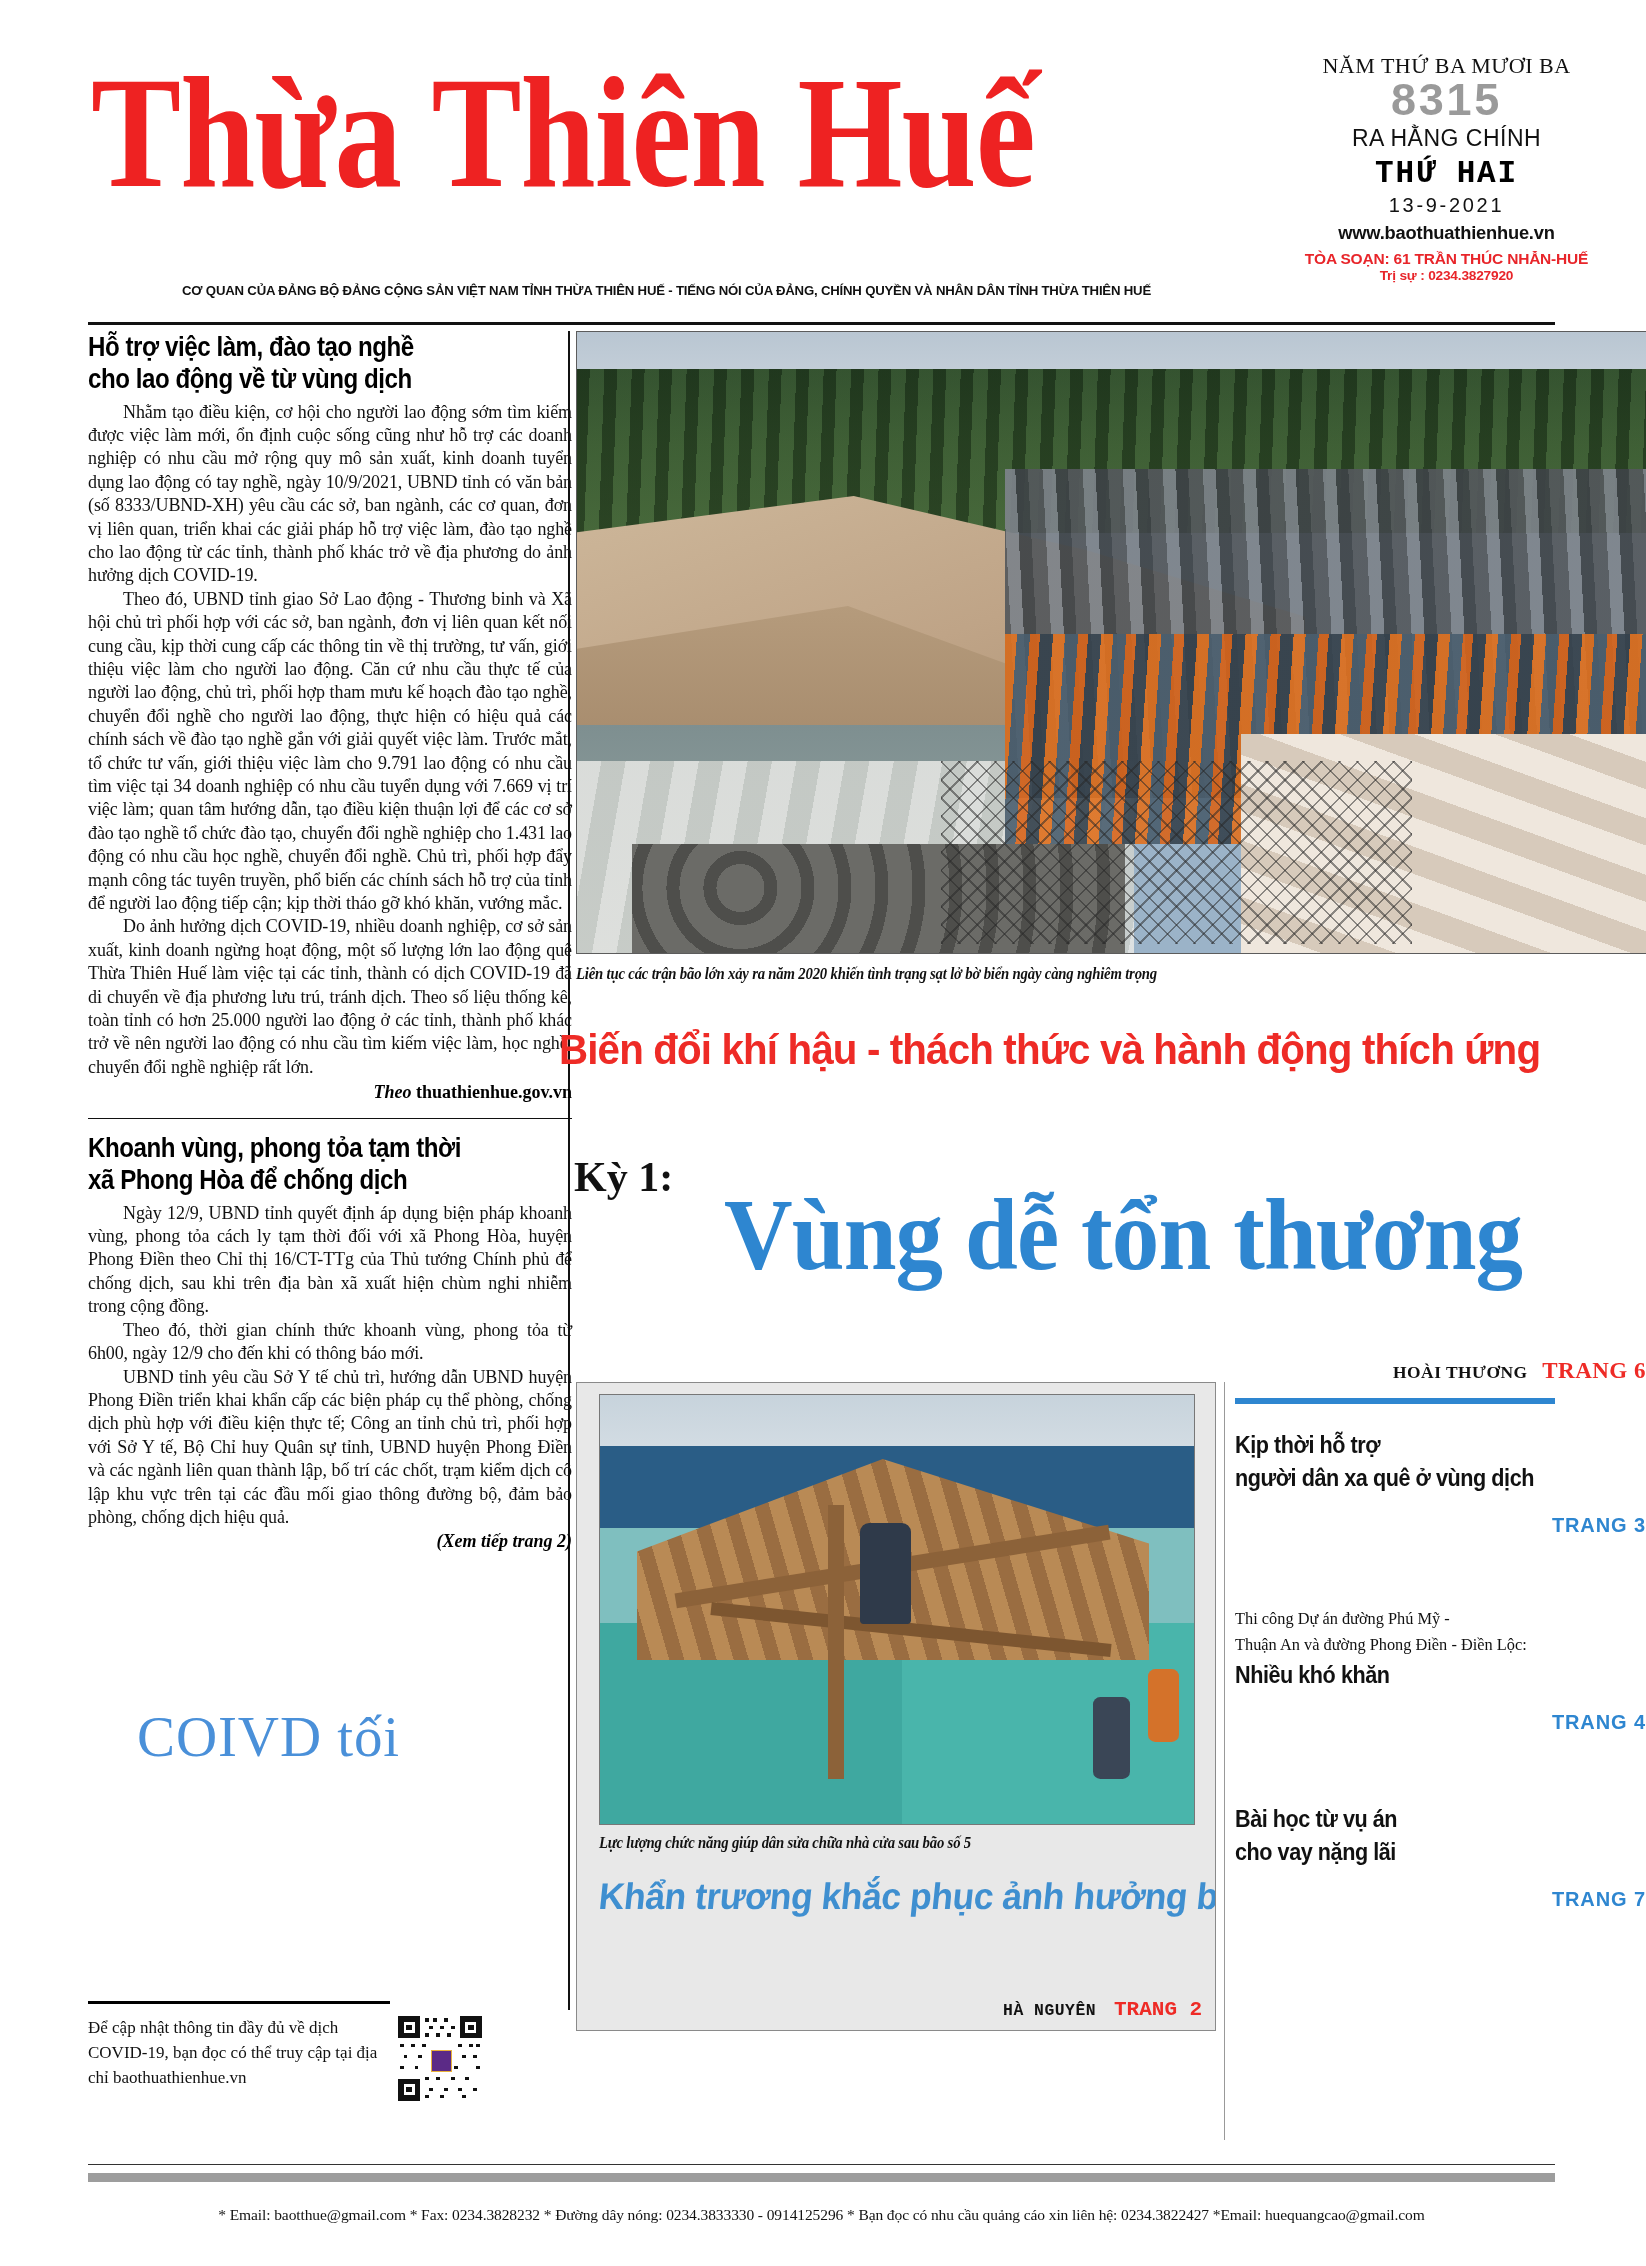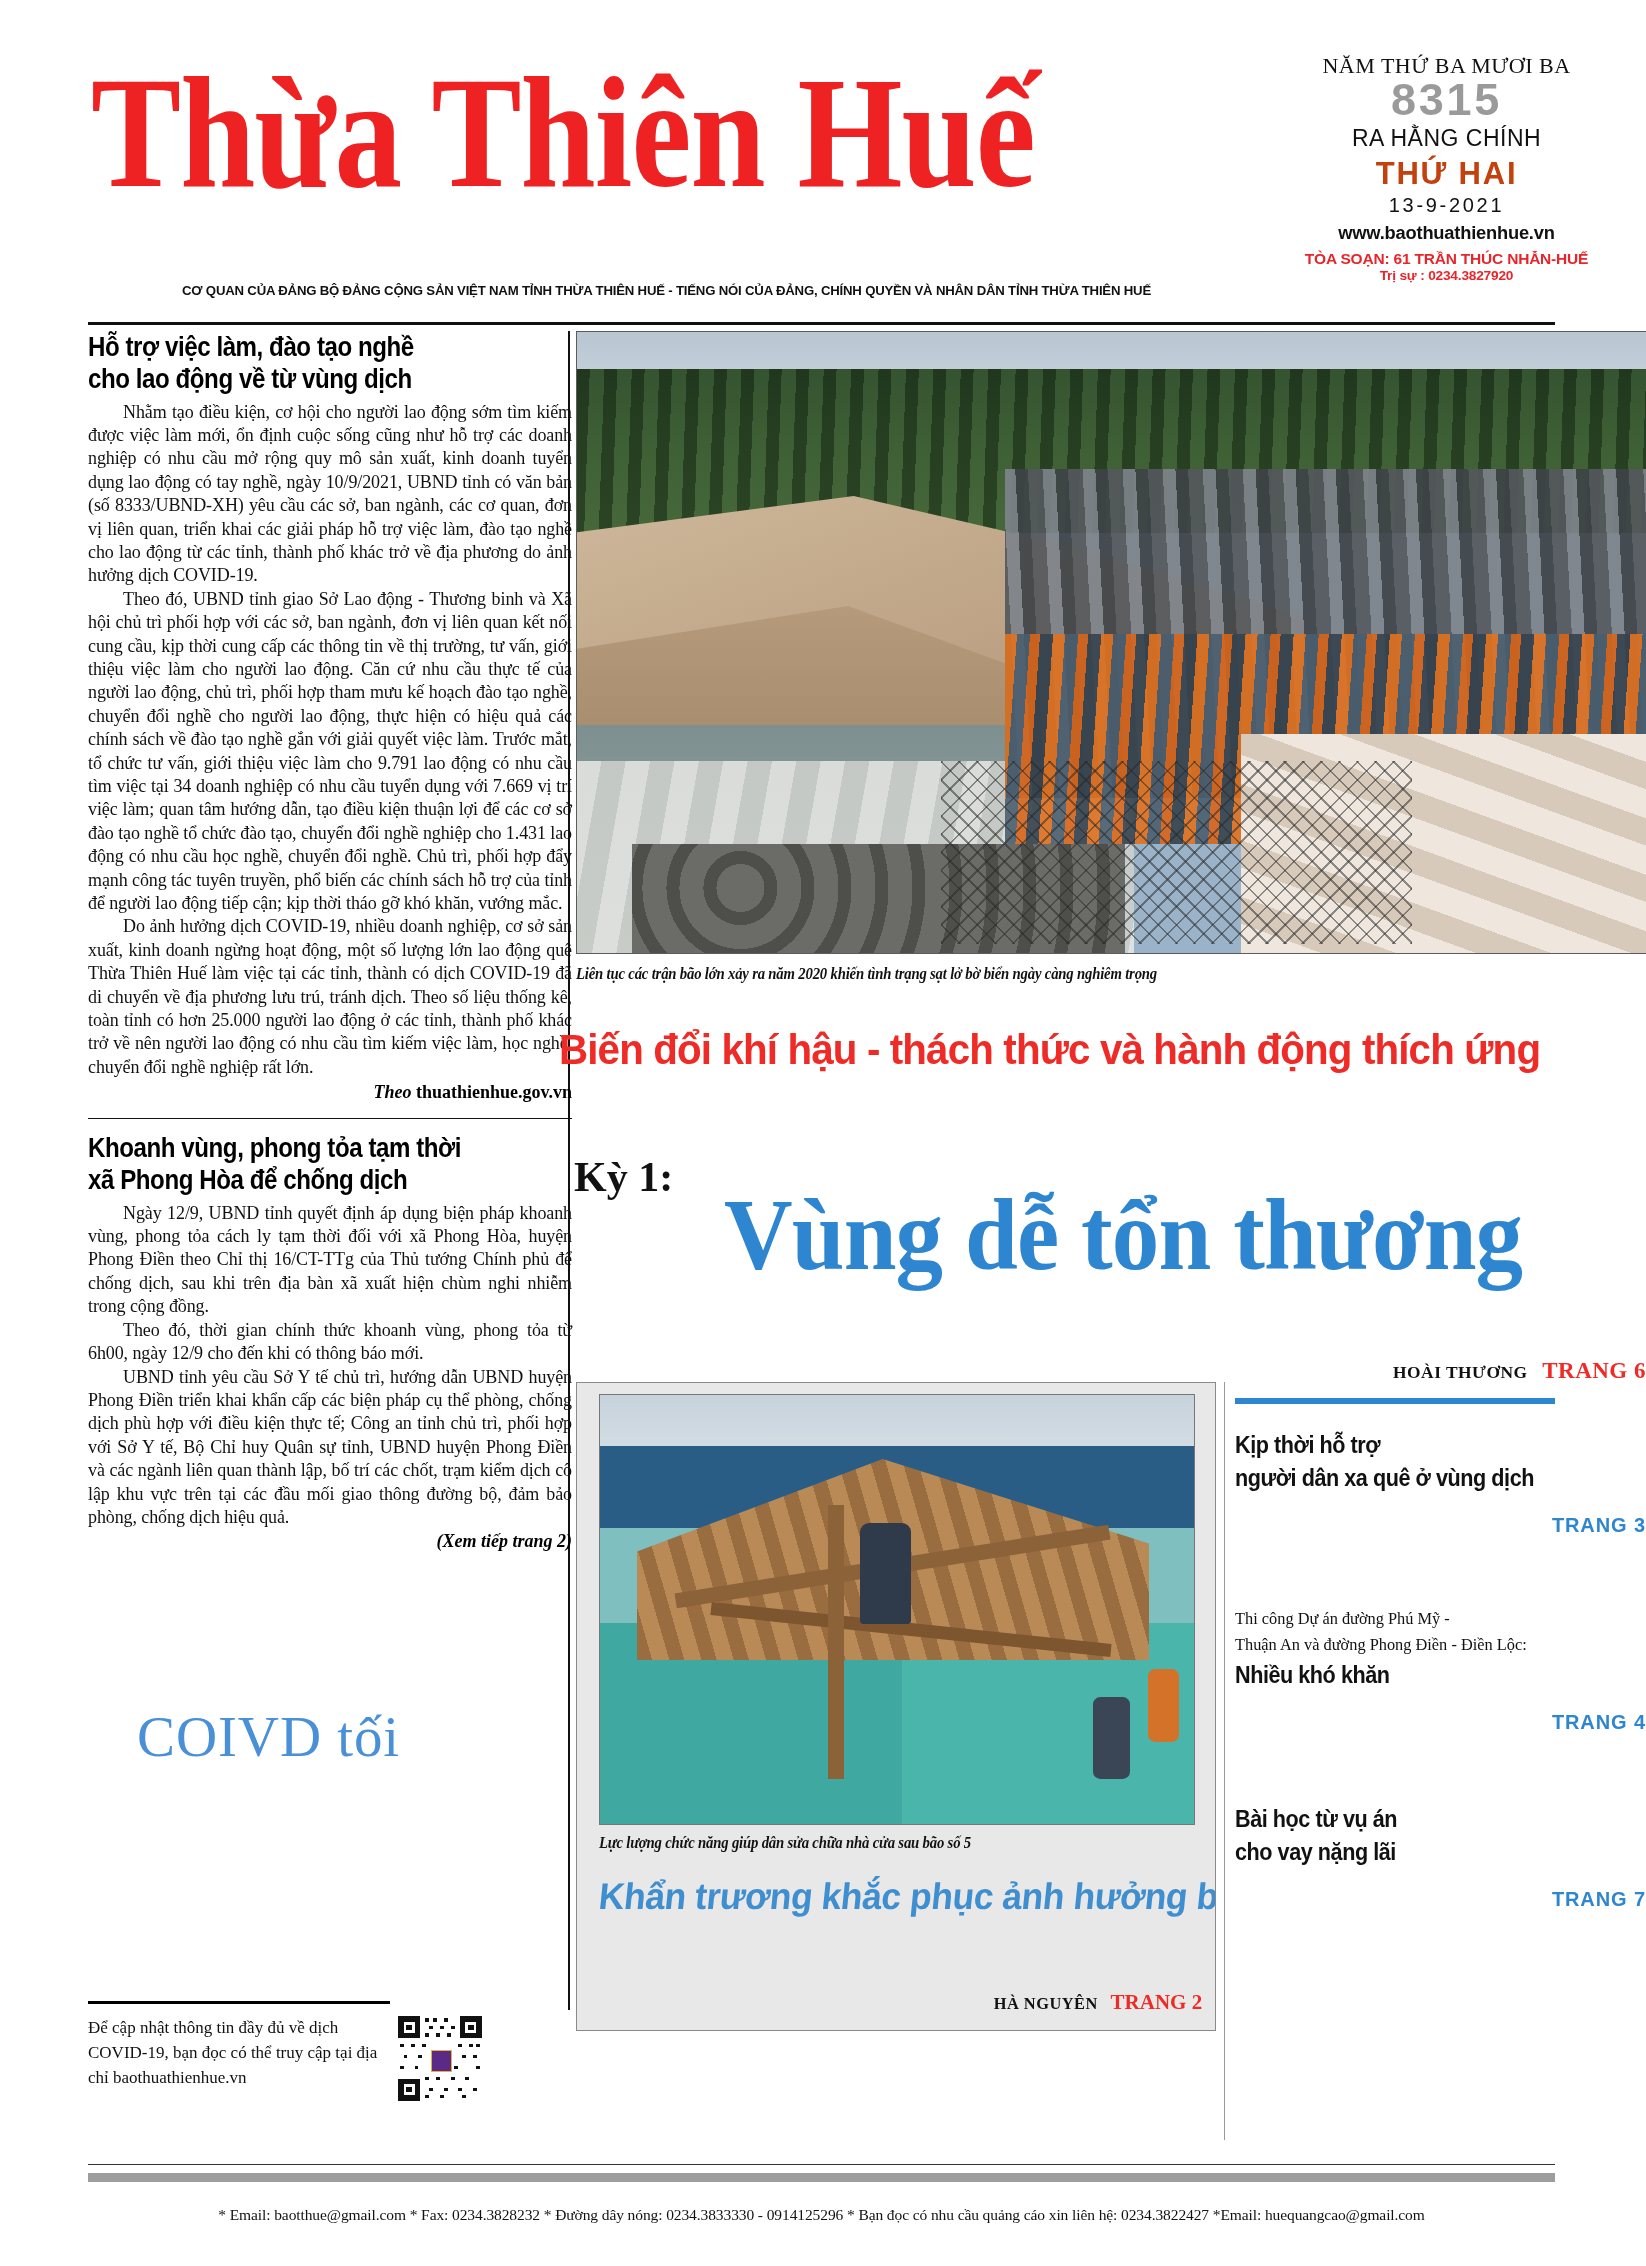--- a/index.html
+++ b/index.html
@@ -27,22 +27,22 @@
   .mast-right{
     position:absolute;left:1259px;top:53px;width:375px;text-align:center;
   }
   .mr-year{font-family:"Liberation Serif",serif;font-size:22px;letter-spacing:0.5px;color:#111;}
   .mr-issue{
     font-family:"Liberation Sans",sans-serif;font-weight:bold;font-size:45px;
     color:#9a9a9a;letter-spacing:2.7px;margin-top:1.8px;line-height:37px;
   }
   .mr-daily{font-family:"Liberation Sans",sans-serif;font-size:23px;letter-spacing:0.5px;margin-top:7.3px;color:#111;}
   .mr-weekday{
-    font-family:Liberation Sans, sans-serif;font-weight:bold;font-size:31px;
-    color:#c2410c;letter-spacing:1.8px;line-height:37px;margin-top:2.7px;
+    font-family:Liberation Mono, monospace;font-weight:bold;font-size:31px;
+    color:#000000;letter-spacing:1.8px;line-height:37px;margin-top:2.7px;
   }
   .mr-date{font-family:"Liberation Sans",sans-serif;font-size:20px;letter-spacing:2.7px;margin-top:1.8px;color:#111;}
   .mr-web{font-family:"Liberation Sans",sans-serif;font-weight:bold;font-size:18.3px;margin-top:5.5px;color:#111;letter-spacing:-0.2px;}
   .mr-office{font-family:"Liberation Sans",sans-serif;font-weight:bold;font-size:15.5px;color:#e8252a;margin-top:5.5px;letter-spacing:-0.2px;}
   .mr-phone{font-family:"Liberation Sans",sans-serif;font-weight:bold;font-size:13.7px;color:#e8252a;letter-spacing:-0.2px;}
 
   .rule-top{position:absolute;left:88px;top:322px;width:1467px;height:2.7px;background:#111;}
 
   
   .col-left{position:absolute;left:88px;top:331px;width:484px;}
@@ -171,21 +171,21 @@
   .pb-person2{position:absolute;left:493px;top:302px;width:37px;height:82px;background:#3a4656;border-radius:7.3px;}
   .pb-person3{position:absolute;left:548px;top:274px;width:31px;height:73px;background:#d4722a;border-radius:7.3px;}
   .pb-caption{position:absolute;left:22px;top:451px;width:594px;}
   .pb-headline{
     position:absolute;left:22px;top:493px;width:603px;
     font-family:"Liberation Sans",sans-serif;font-weight:bold;
     font-size:37px;line-height:42px;color:#3f8fd0;letter-spacing:-0.5px;
     white-space:nowrap;transform:scaleX(0.96) skewX(-6deg);transform-origin:left center;
   }
   .pb-byline{
-    position:absolute;right:12.8px;bottom:15px;font-family:Liberation Serif, serif;
+    position:absolute;right:12.8px;bottom:9px;font-family:Liberation Mono, monospace;
   }
   .pb-by-name{font-weight:bold;font-size:16.4px;letter-spacing:0.5px;color:#111;}
   .pb-by-page{font-weight:bold;font-size:21px;color:#ee2b26;margin-left:9.1px;}
 
   
   .teasers{position:absolute;left:1235px;top:1398px;width:411px;}
   .teaser-rule{width:320px;height:5.5px;background:#2e86d0;margin:0 0 24px 0;}
   .teaser-h{
     font-family:"Liberation Sans",sans-serif;font-weight:bold;
     font-size:24px;line-height:33px;color:#111;letter-spacing:-0.5px;

